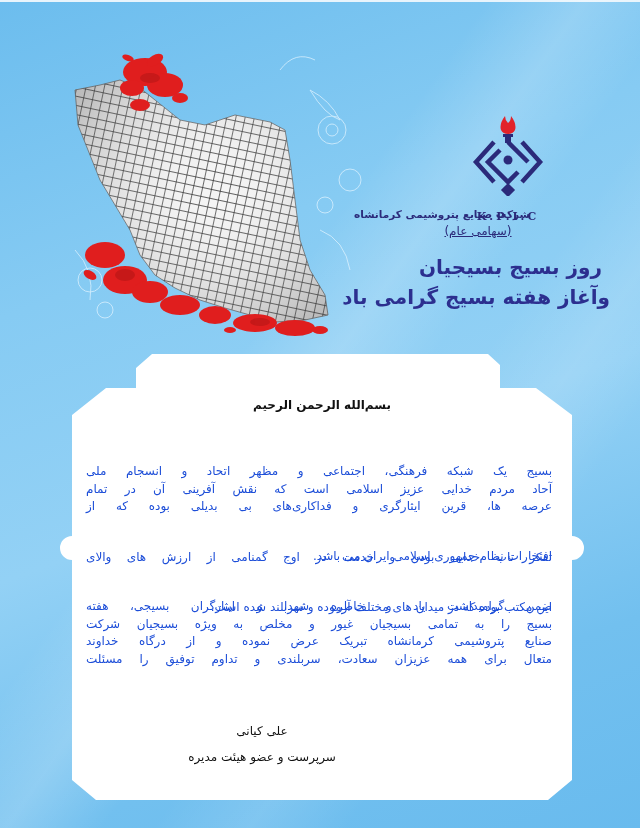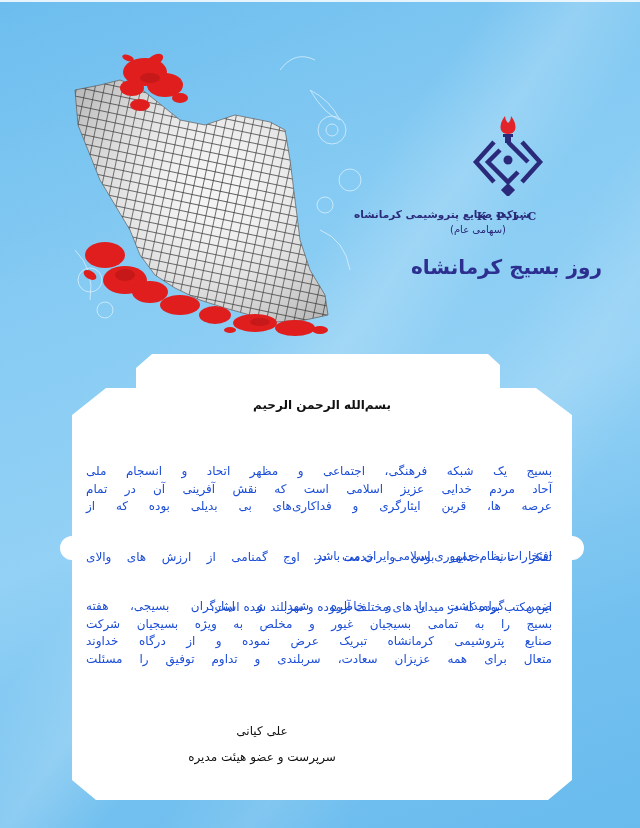--- a/index.html
+++ b/index.html
@@ -41,21 +41,21 @@
       font-size: 11px; letter-spacing: 3px; color: #2b2a7a; font-weight: bold;
       margin-top: 14px;
     }
     .logo-company {
       position: absolute; right: 4px; top: 96px; width: 200px; text-align: left;
       direction: rtl; font-size: 10.5px; color: #2b2a7a; font-weight: bold;
       white-space: nowrap;
     }
     .logo-sub {
       position: absolute; right: 30px; top: 112px; width: 100px; 
-      direction: rtl; font-size: 10px; color: #2b2a7a; white-space: nowrap;
+      direction: rtl; font-size: 12px; color: #2b2a7a; white-space: nowrap; text-decoration: underline;
     }
 
     
     .headline {
       position: absolute; right: 30px; top: 252px; width: 300px;
       direction: rtl; text-align: right;
       color: #2c2f8f; font-weight: bold; font-size: 20px; line-height: 30px;
     }
     .headline div { white-space: nowrap; }
     .headline .l1 { padding-right: 8px; }
@@ -168,21 +168,22 @@
     </g>
     <circle cx="36" cy="48" r="4.5" fill="#2b2a7a"></circle>
     <rect x="31" y="73" width="10" height="10" fill="#2b2a7a" transform="rotate(45 36 78)"></rect>
   </svg>
   <div class="logo-latin">K.P.I.C</div>
   <div class="logo-company">شرکت صنایع پتروشیمی کرمانشاه</div>
   <div class="logo-sub">(سهامی عام)</div>
 </div>
 
 <div class="headline">
-  <div class="l1">روز بسیج کرمانشاه</div>
+  <div class="l1">روز بسیج بسیجیان</div>
+  <div class="l2">وآغاز هفته بسیج گرامی باد</div>
 </div>
 
 <svg class="panel-shape" viewBox="0 0 640 828" xmlns="http://www.w3.org/2000/svg">
   <path d="M152 354
            L488 354
            L500 365
            L500 388
            L536 388
            L572 415
            L572 536

